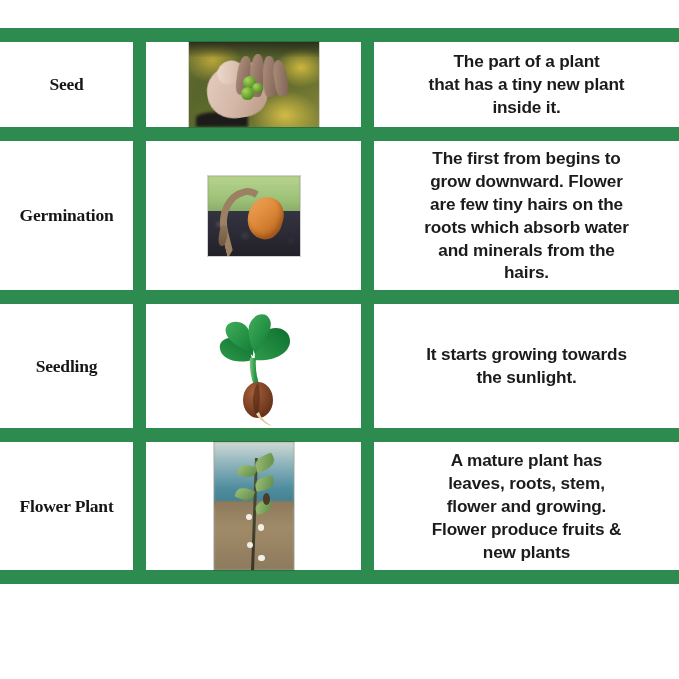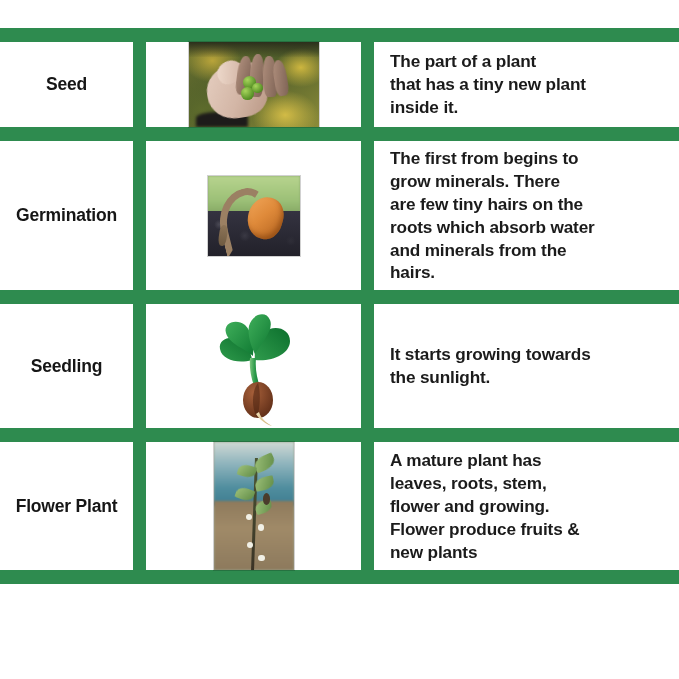--- a/index.html
+++ b/index.html
@@ -60,22 +60,24 @@
 
   
   .term {
     text-align: center;
     font-weight: bold;
     font-size: 17.5px;
     color: #161616;
     line-height: 1.32;
     letter-spacing: -0.2px;
     padding: 4px 1px;
+    font-family: Liberation Serif, serif;
   }
   .desc {
+    text-align: center;
     font-weight: bold;
     font-size: 17.2px;
     color: #1b1b1b;
     line-height: 1.33;
     letter-spacing: -0.15px;
     padding: 6px 16px;
   }
   .desc .line { display: block; }
 
   
@@ -285,21 +287,21 @@
               <div class="soil"></div>
               <div class="root"></div>
               <div class="roottip"></div>
               <div class="kernel"></div>
             </div>
           </div>
         </td>
         <td class="col-desc">
           <div class="desc">
             <span class="line">The first from begins to</span>
-            <span class="line">grow minerals. There</span>
+            <span class="line">grow downward. Flower</span>
             <span class="line">are few tiny hairs on the</span>
             <span class="line">roots which absorb water</span>
             <span class="line">and minerals from the</span>
             <span class="line">hairs.</span>
           </div>
         </td>
       </tr>
 
       <tr class="r3">
         <td class="col-term">

